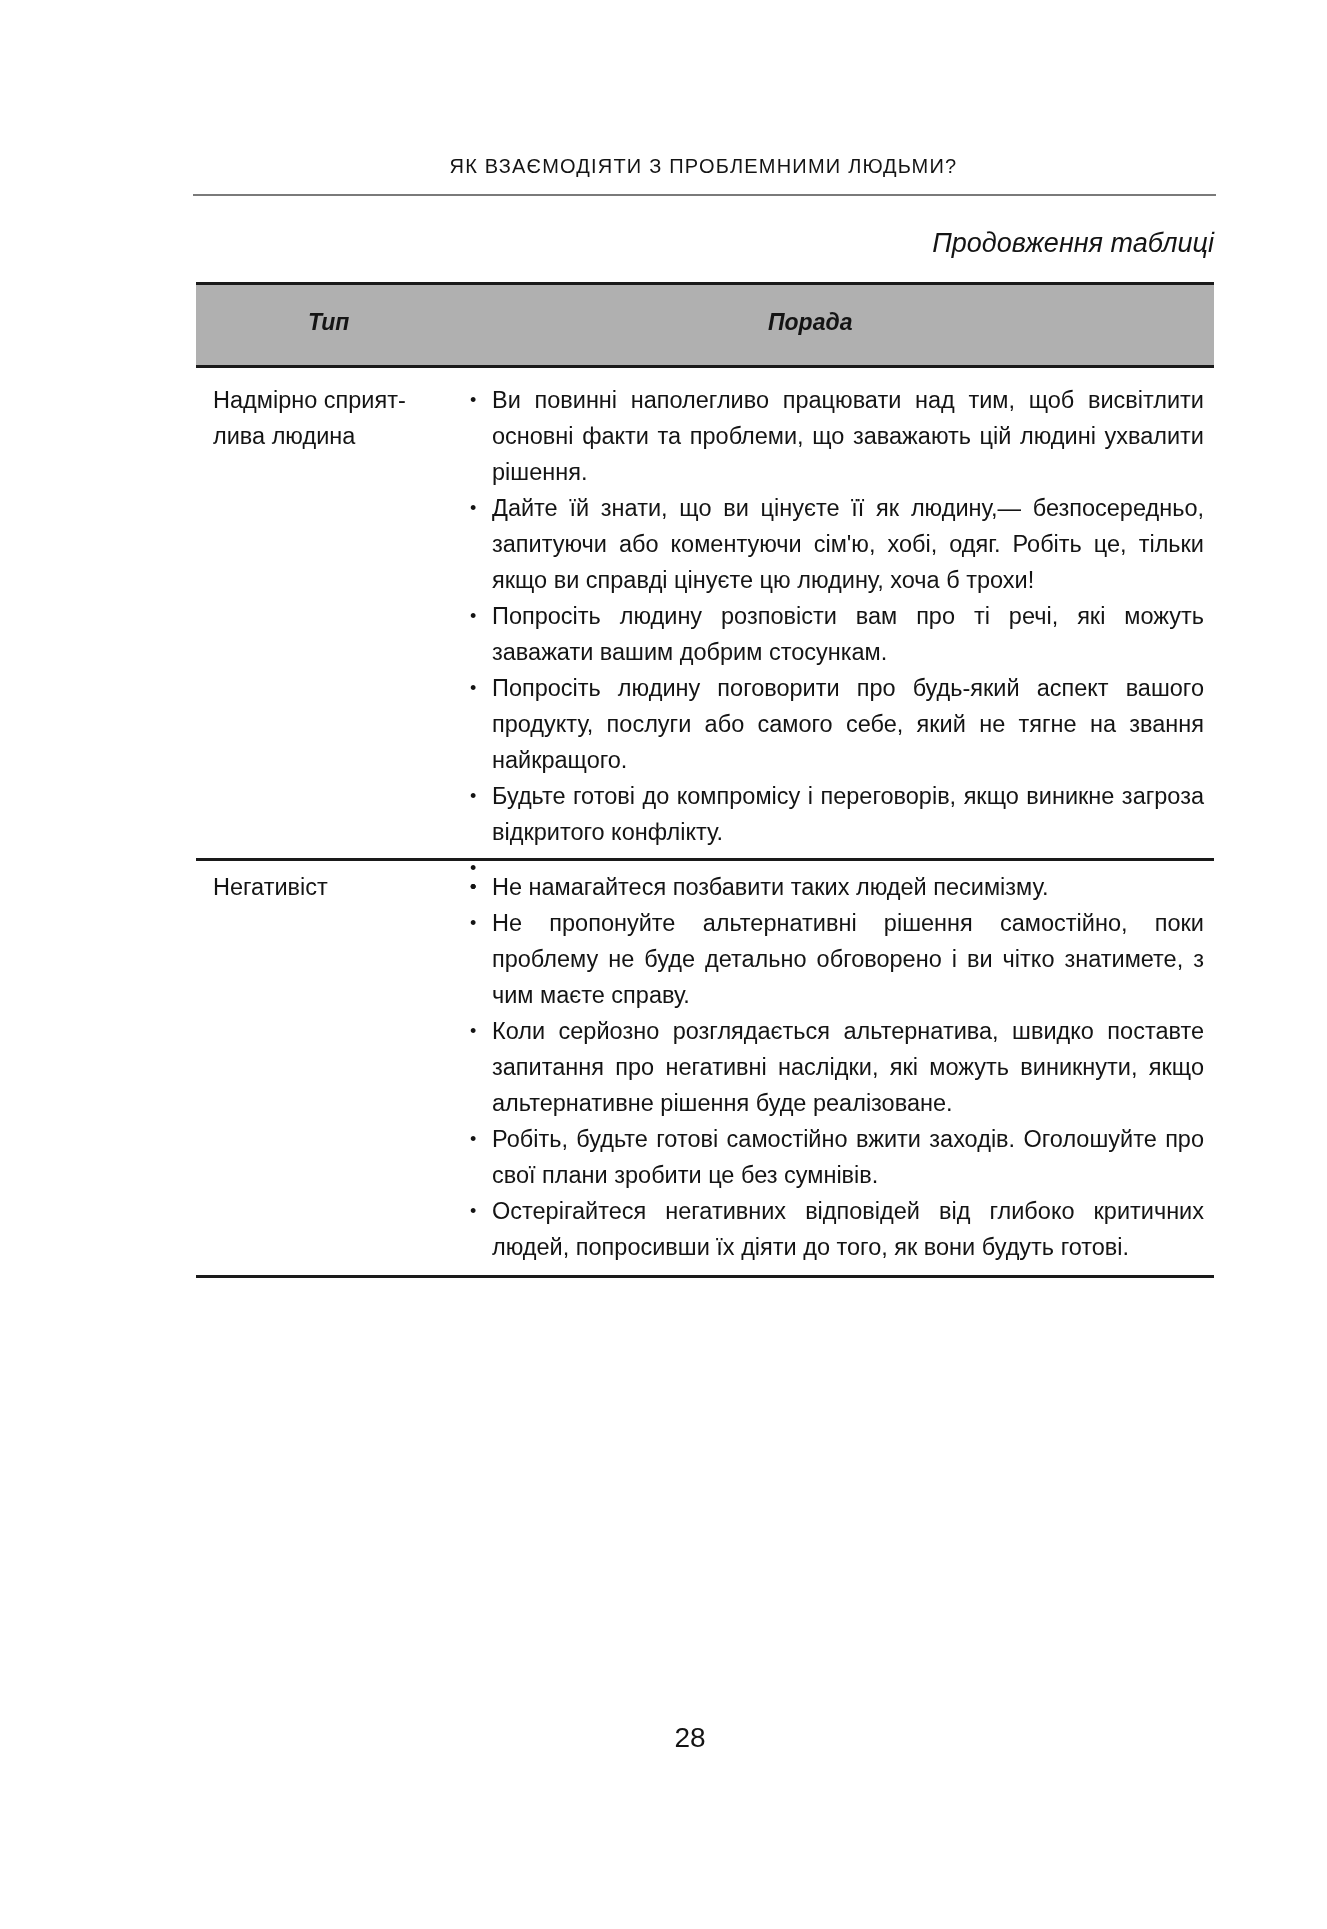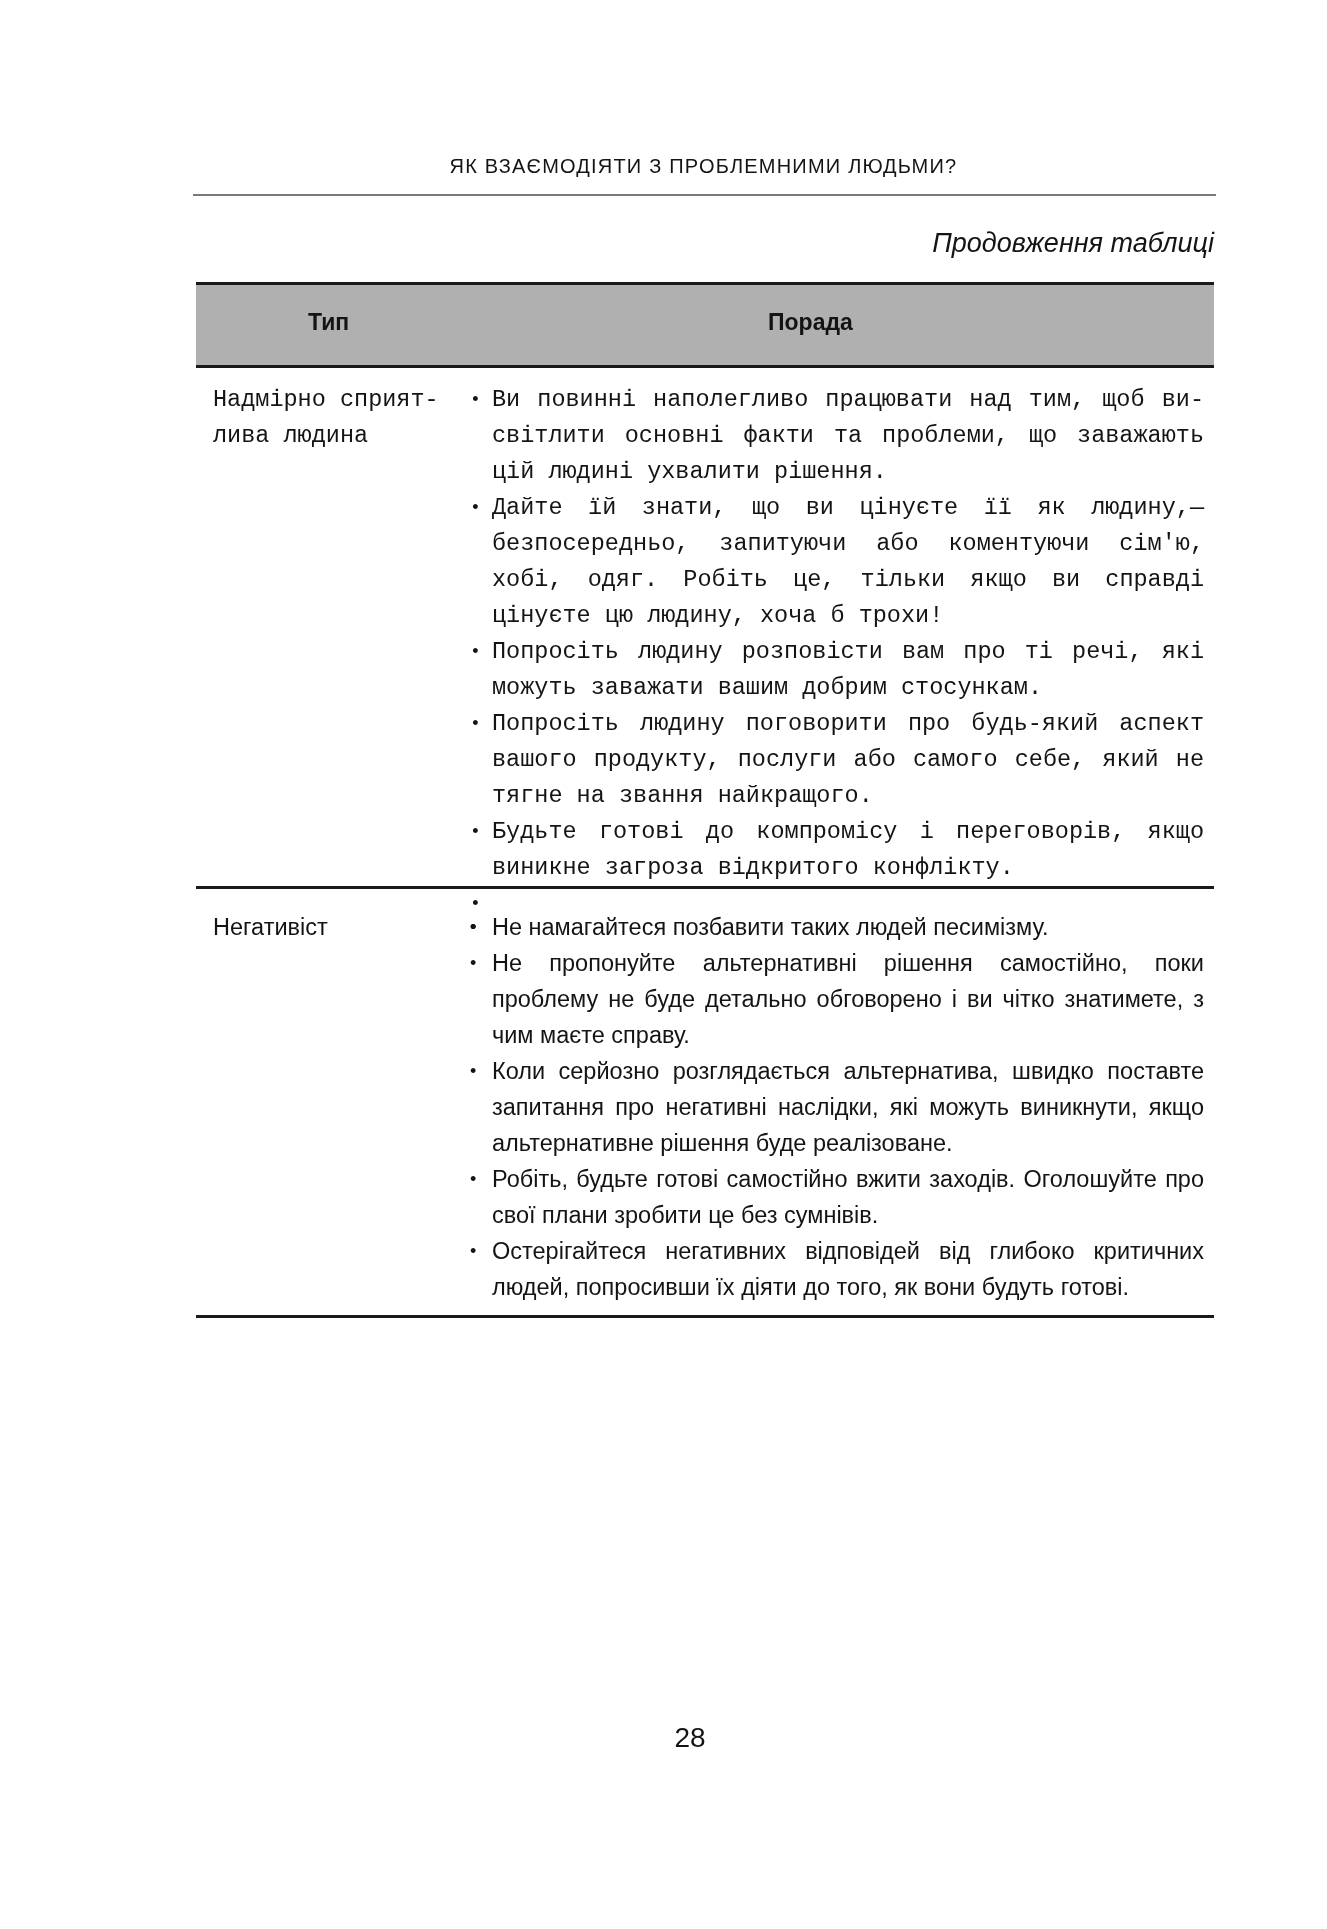--- a/index.html
+++ b/index.html
@@ -48,40 +48,41 @@
       width: 1018px;
     }
     .thead {
       height: 80px;
       background: #b0b0b0;
       border-top: 3px solid #1a1a1a;
       border-bottom: 3px solid #1a1a1a;
       position: relative;
       font-weight: bold;
       font-size: 23px;
+      font-style: italic;
     }
     .th-type {
       position: absolute;
       left: 112px;
       top: 24px;
     }
     .th-advice {
       position: absolute;
       left: 572px;
       top: 24px;
     }
     .row {
       position: relative;
       display: flex;
       border-bottom: 3px solid #1a1a1a;
       font-size: 23.5px;
       line-height: 36px;
     }
-    .row.first { padding-top: 14px; padding-bottom: 0; font-family: Liberation Mono, monospace; }
-    .row.second { padding-top: 20px; padding-bottom: 10px; }
+    .row.first { padding-top: 14px; padding-bottom: 8px; }
+    .row.second { padding-top: 8px; padding-bottom: 10px; }
     .type-cell {
       width: 260px;
       padding-left: 17px;
       box-sizing: border-box;
       flex: none;
     }
     .advice-cell {
       flex: 1;
       padding-right: 10px;
     }

